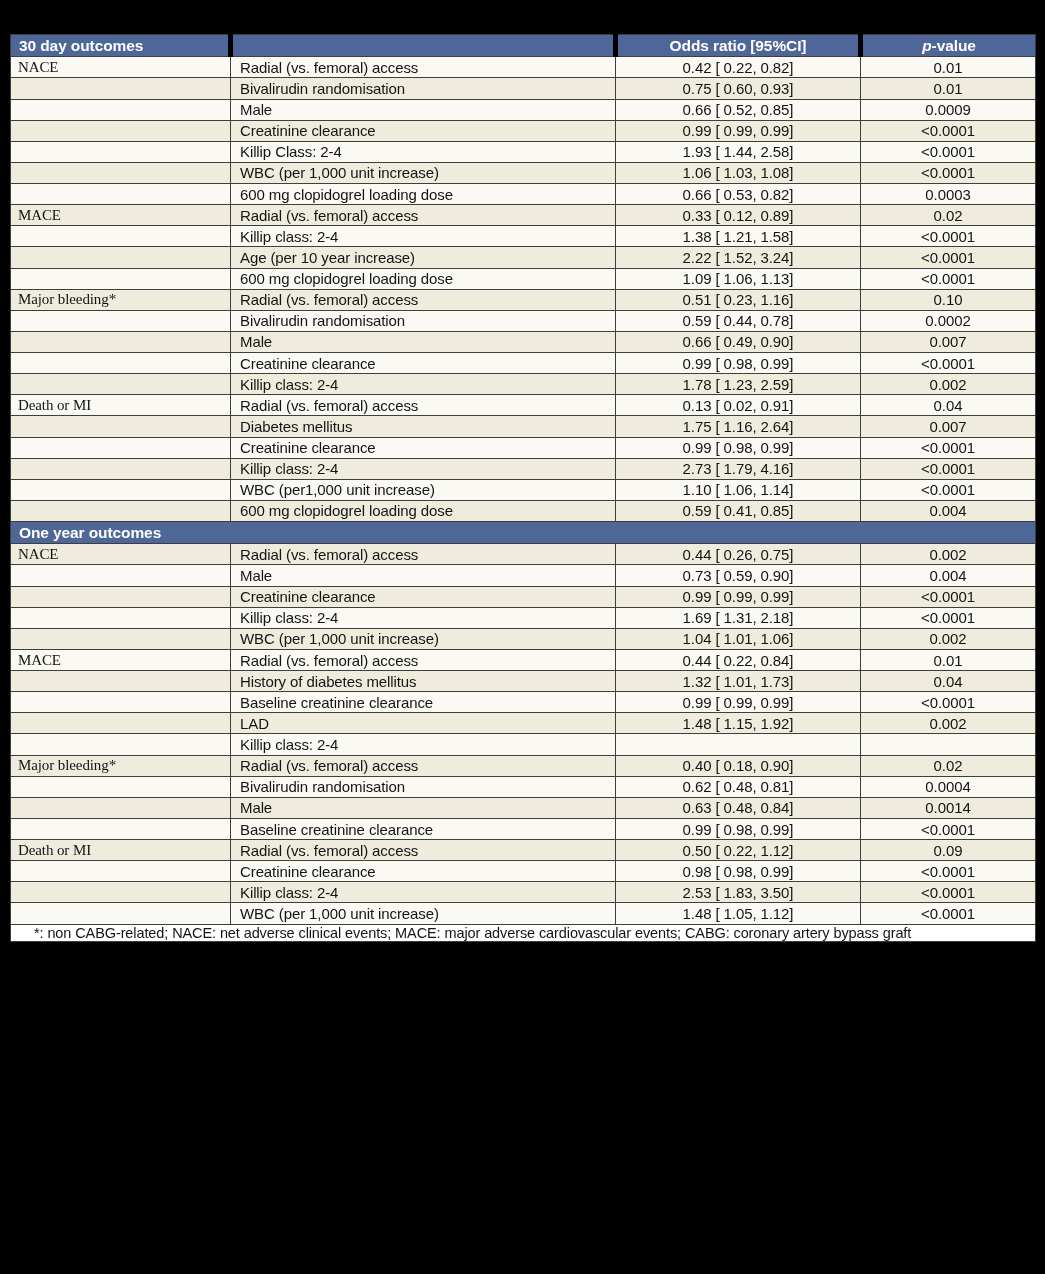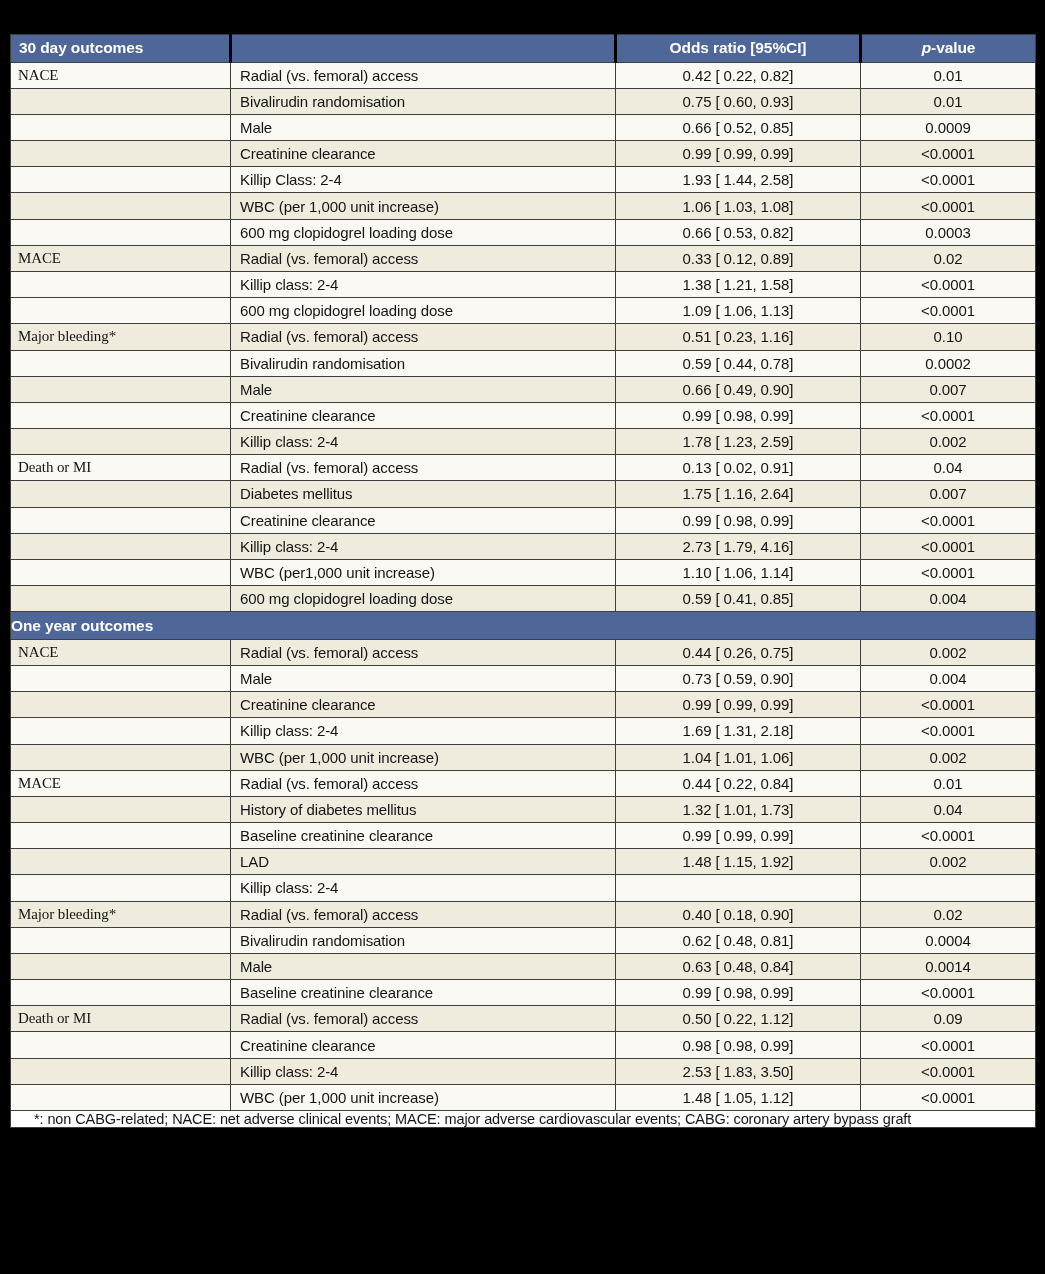--- a/index.html
+++ b/index.html
@@ -5,21 +5,21 @@
   html, body { margin: 0; padding: 0; }
   body {
     width: 1045px; height: 1274px;
     background: #000000;
     position: relative;
     font-family: "Liberation Sans", sans-serif;
   }
   .frame {
     position: absolute;
     left: 10px; top: 34px;
-    width: 1025px; height: 1094px;
+    width: 1025px; height: 908px;
     background: #faf9f3;
   }
   table {
     width: 100%; height: 100%;
     border-collapse: collapse;
     table-layout: fixed;
   }
   col.c1 { width: 220px; }
   col.c2 { width: 385px; }
   col.c3 { width: 245px; }
@@ -36,27 +36,27 @@
   }
   th {
     background: #4e6798;
     color: #ffffff;
     font-size: 15.5px;
     font-weight: bold;
     text-align: left;
   }
   th.left { padding-left: 8px; }
   th.center { text-align: center; padding-left: 0; }
-  th + th { border-left: 3px solid #000000; }
+  th + th { border-left: 5px solid #000000; }
   .section-bar td {
     background: #4e6798;
     color: #ffffff;
     font-weight: bold;
     font-size: 15.5px;
-    padding-left: 0;
+    padding-left: 8px;
   }
   td.outcome  { padding-left: 7px; font-family: Liberation Serif, serif; }
   td.variable { padding-left: 9px; margin-top: 20px; }
   td.center   { text-align: center; }
   .r-white td { background: #faf9f3; }
   .r-beige td { background: #efecdd; }
   .footer td {
     background: #ffffff;
     font-size: 14.5px;
     padding-left: 23px;
@@ -128,20 +128,26 @@
           <td class="variable">Radial (vs. femoral) access</td>
           <td class="center">0.33 [ 0.12, 0.89]</td>
           <td class="center">0.02</td>
         </tr>
         <tr class="r-white">
           <td class="outcome"></td>
           <td class="variable">Killip class: 2-4</td>
           <td class="center">1.38 [ 1.21, 1.58]</td>
           <td class="center">&lt;0.0001</td>
         </tr>
+        <tr class="r-beige">
+          <td class="outcome"></td>
+          <td class="variable">Age (per 10 year increase)</td>
+          <td class="center">2.22 [ 1.52, 3.24]</td>
+          <td class="center">&lt;0.0001</td>
+        </tr>
         <tr class="r-white">
           <td class="outcome"></td>
           <td class="variable">600 mg clopidogrel loading dose</td>
           <td class="center">1.09 [ 1.06, 1.13]</td>
           <td class="center">&lt;0.0001</td>
         </tr>
         <tr class="r-beige">
           <td class="outcome">Major bleeding*</td>
           <td class="variable">Radial (vs. femoral) access</td>
           <td class="center">0.51 [ 0.23, 1.16]</td>

